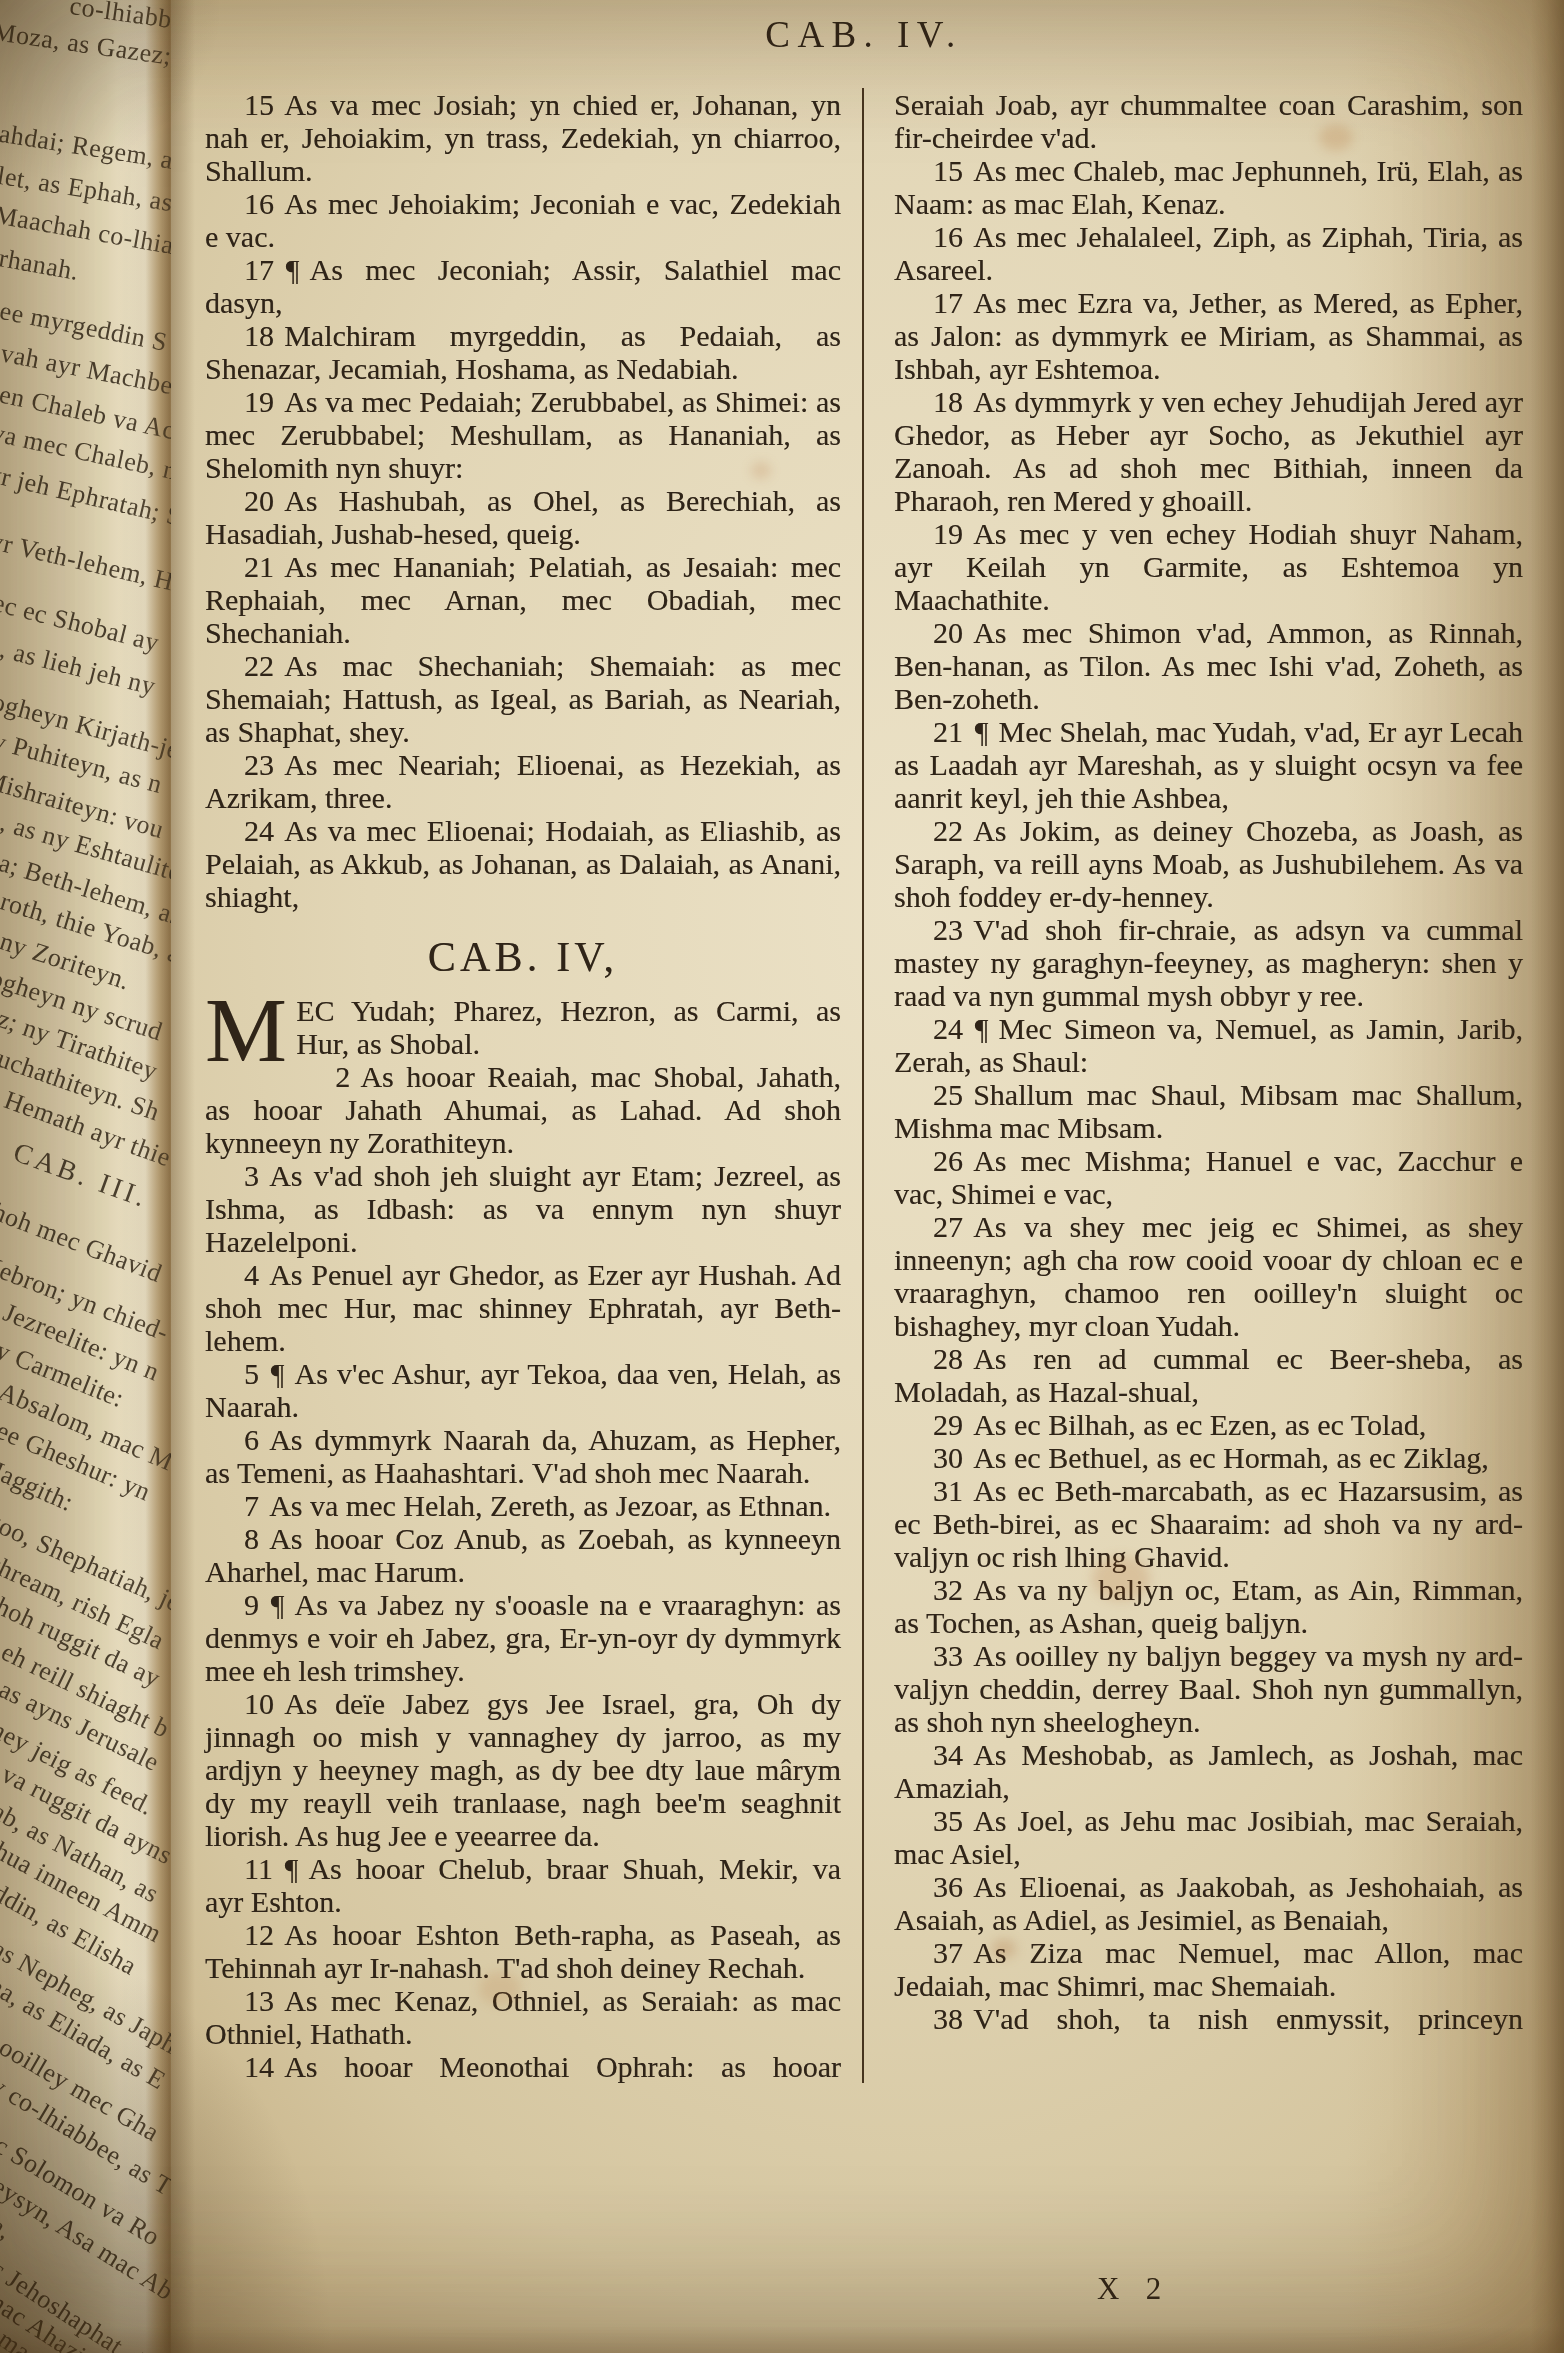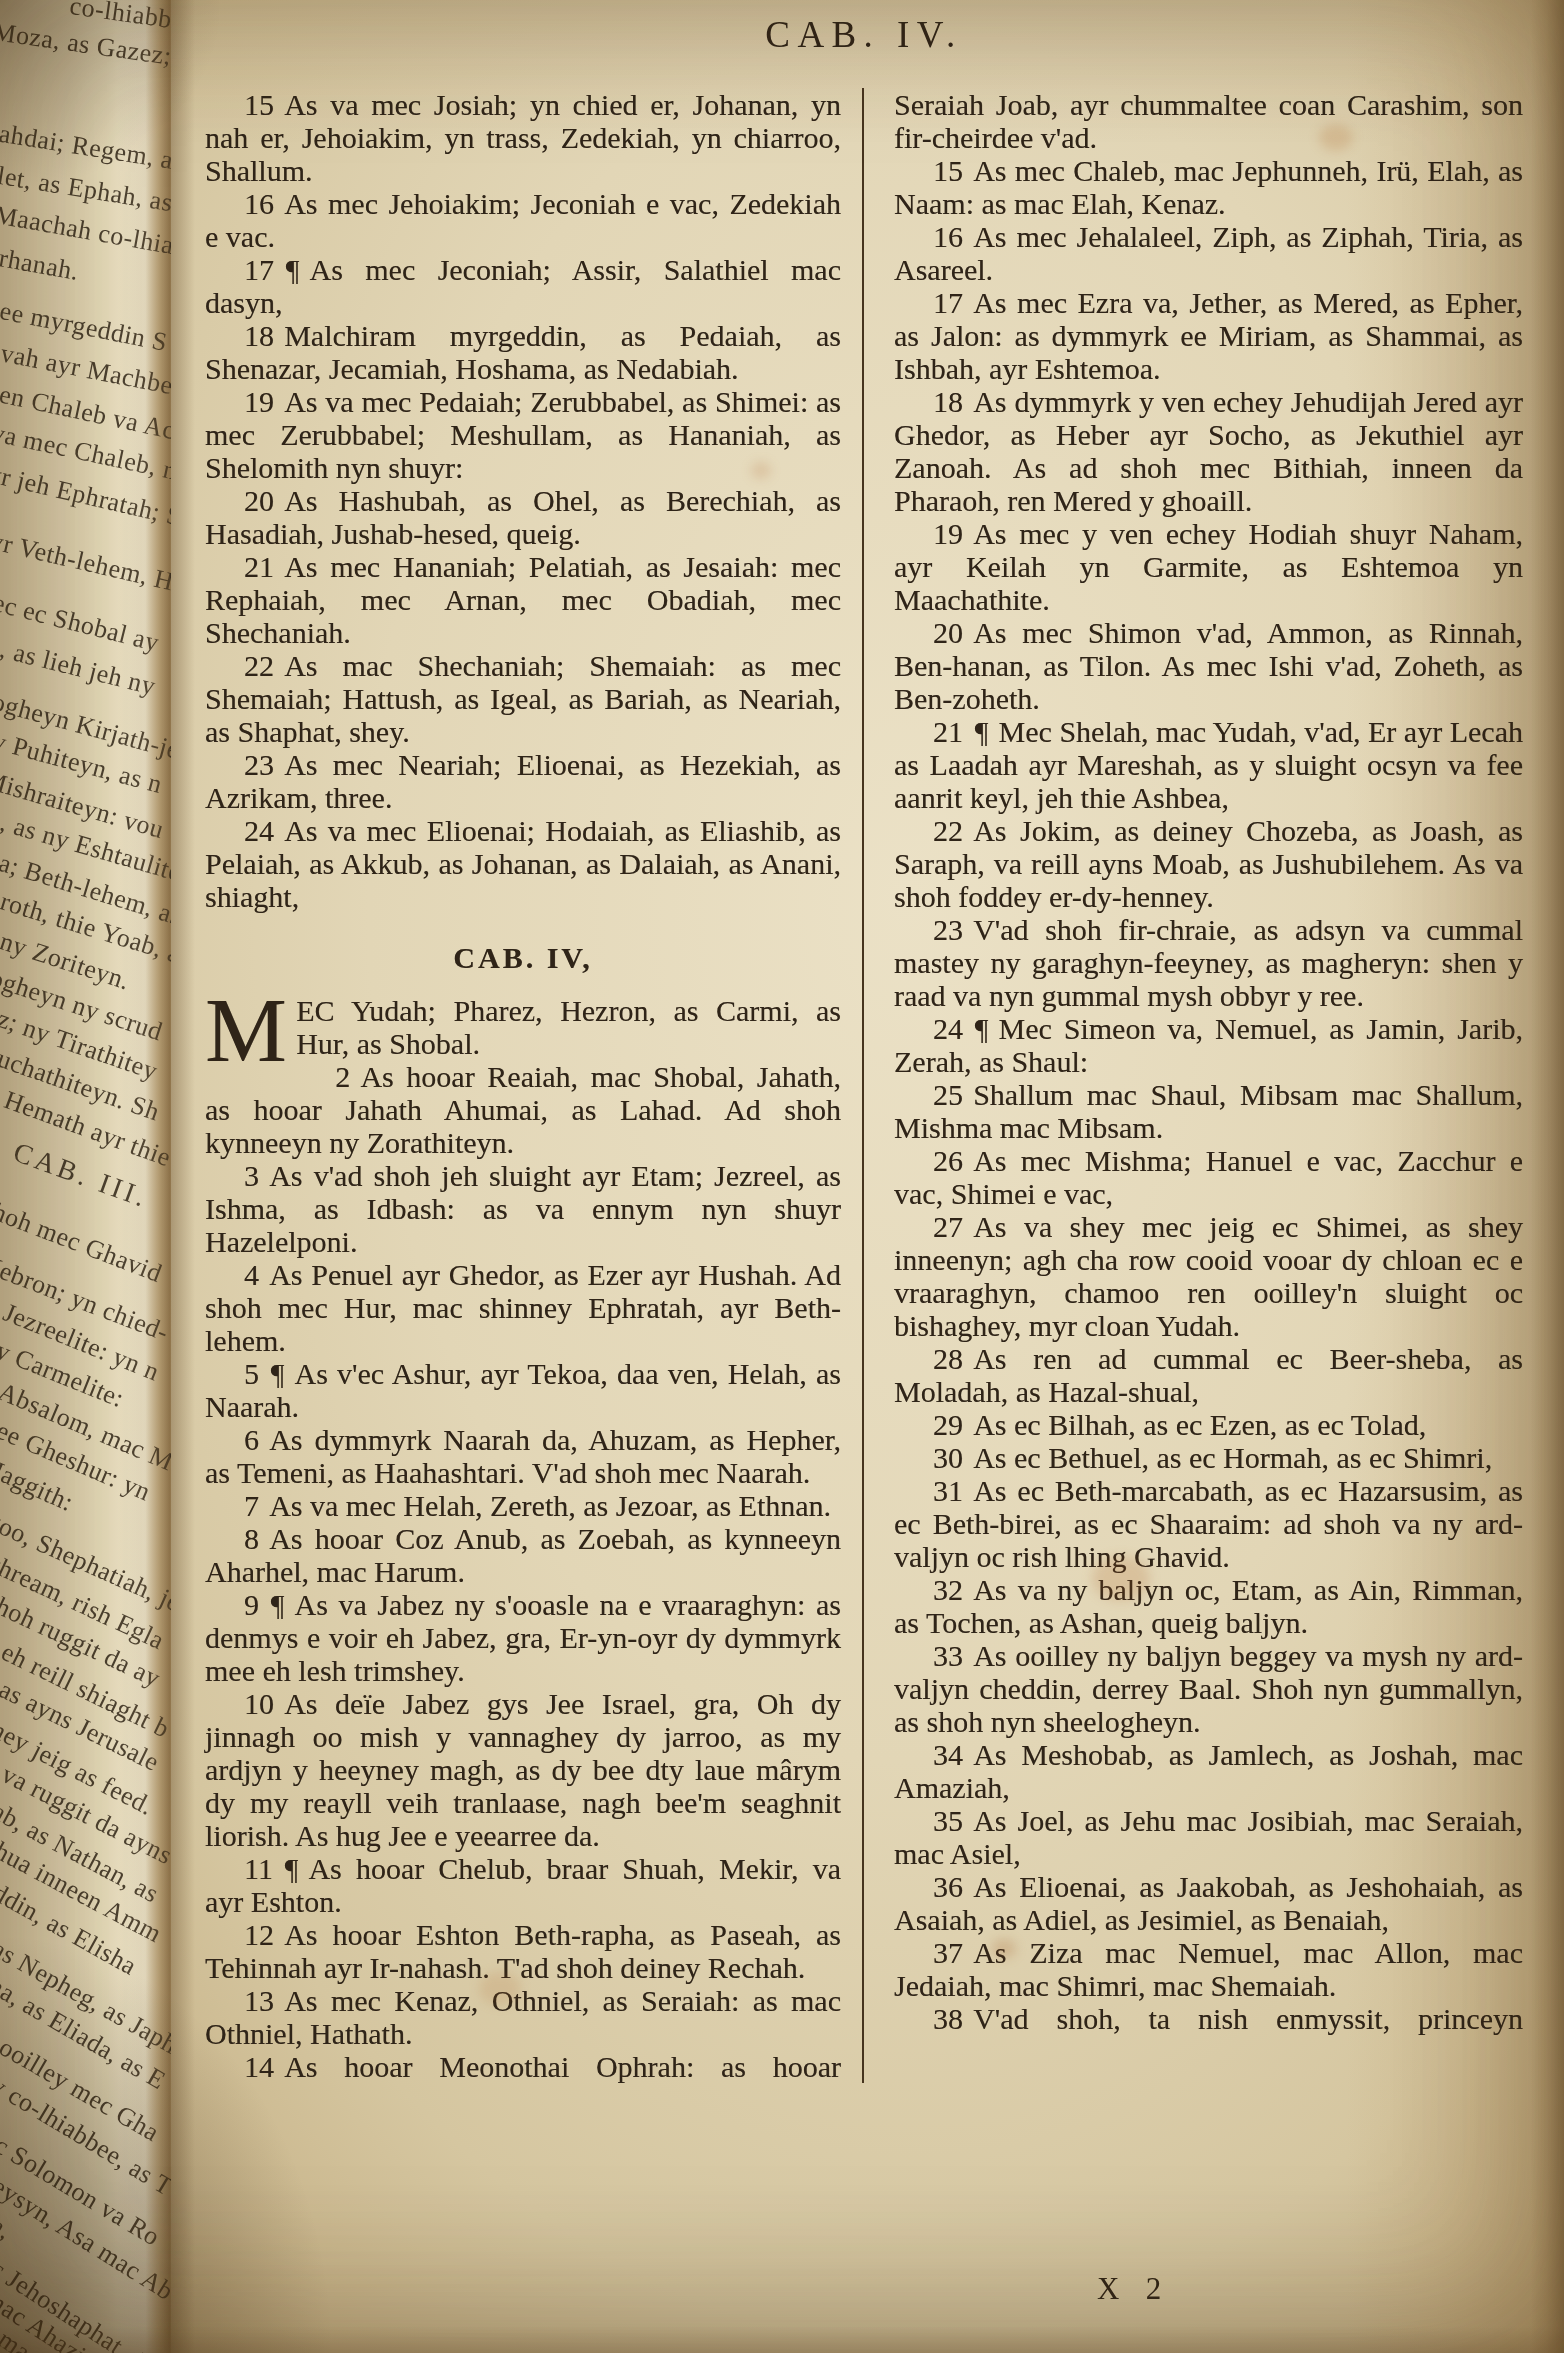--- a/index.html
+++ b/index.html
@@ -27,22 +27,22 @@
     font-size:30px;line-height:33px;color:#2f2418;text-align:justify;
     text-shadow:0.2px 0.2px 0.4px rgba(47,36,24,.45);}
   .column{box-sizing:border-box;}
   .col-left{width:659px;padding-right:21px;border-right:2.3px solid #46341e;}
   .col-right{width:659px;padding-left:30px;}
   p.verse{margin:0;text-indent:39px;}
   p.verse.cont{text-indent:0;}
   p.verse.stretch{text-align-last:justify;}
   .vnum{margin-right:10.2px;margin-top:17px;}
   .pilcrow{margin:0 10.2px 0 1.6px;}
-  h2.chapter-heading{font-weight:bold;text-align:center;text-indent:0;
-    font-size:30px;letter-spacing:.10em;margin:28px 0 20.3px 0;}
+  h2.chapter-heading{font-weight:normal;text-align:center;text-indent:0;
+    font-size:42px;letter-spacing:.10em;margin:28px 0 20.3px 0;}
   p.dropcap-para{text-indent:0;}
   .dropcap{float:left;font-size:92px;line-height:66px;padding:2.3px 9.4px 0 0;}
   .signature{position:absolute;left:1097px;top:2271px;font-size:31px;letter-spacing:.30em;color:#2f2418;}
   
   .spot{position:absolute;border-radius:50%;filter:blur(5.5px);pointer-events:none;}
   .spot.s1{left:1319px;top:124px;width:34px;height:27px;background:rgba(176,98,35,.20);}
   .spot.s2{left:1092px;top:1556px;width:58px;height:45px;background:rgba(170,95,34,.18);}
   .spot.s3{left:479px;top:1972px;width:42px;height:33px;background:rgba(176,100,40,.15);}
   .spot.s4{left:992px;top:1939px;width:23.5px;height:19px;background:rgba(160,85,30,.22);}
   .spot.s5{left:751px;top:462px;width:20.3px;height:17px;background:rgba(170,95,40,.18);}
@@ -160,21 +160,21 @@
         <p class="verse"><span class="vnum">20</span><span class="vtext">As mec Shimon v'ad, Ammon, as Rinnah, Ben-hanan, as Tilon. As mec Ishi v'ad, Zoheth, as Ben-zoheth.</span></p>
         <p class="verse"><span class="vnum">21</span><span class="pilcrow">¶</span><span class="vtext">Mec Shelah, mac Yudah, v'ad, Er ayr Lecah as Laadah ayr Mareshah, as y sluight ocsyn va fee aanrit keyl, jeh thie Ashbea,</span></p>
         <p class="verse"><span class="vnum">22</span><span class="vtext">As Jokim, as deiney Chozeba, as Joash, as Saraph, va reill ayns Moab, as Jushubilehem. As va shoh foddey er-dy-henney.</span></p>
         <p class="verse"><span class="vnum">23</span><span class="vtext">V'ad shoh fir-chraie, as adsyn va cummal mastey ny garaghyn-feeyney, as magheryn: shen y raad va nyn gummal mysh obbyr y ree.</span></p>
         <p class="verse"><span class="vnum">24</span><span class="pilcrow">¶</span><span class="vtext">Mec Simeon va, Nemuel, as Jamin, Jarib, Zerah, as Shaul:</span></p>
         <p class="verse"><span class="vnum">25</span><span class="vtext">Shallum mac Shaul, Mibsam mac Shallum, Mishma mac Mibsam.</span></p>
         <p class="verse"><span class="vnum">26</span><span class="vtext">As mec Mishma; Hanuel e vac, Zacchur e vac, Shimei e vac,</span></p>
         <p class="verse"><span class="vnum">27</span><span class="vtext">As va shey mec jeig ec Shimei, as shey inneenyn; agh cha row cooid vooar dy chloan ec e vraaraghyn, chamoo ren ooilley'n sluight oc bishaghey, myr cloan Yudah.</span></p>
         <p class="verse"><span class="vnum">28</span><span class="vtext">As ren ad cummal ec Beer-sheba, as Moladah, as Hazal-shual,</span></p>
         <p class="verse"><span class="vnum">29</span><span class="vtext">As ec Bilhah, as ec Ezen, as ec Tolad,</span></p>
-        <p class="verse"><span class="vnum">30</span><span class="vtext">As ec Bethuel, as ec Hormah, as ec Shimri,</span></p>
+        <p class="verse"><span class="vnum">30</span><span class="vtext">As ec Bethuel, as ec Hormah, as ec Ziklag,</span></p>
         <p class="verse"><span class="vnum">31</span><span class="vtext">As ec Beth-marcabath, as ec Hazarsusim, as ec Beth-birei, as ec Shaaraim: ad shoh va ny ard-valjyn oc rish lhing Ghavid.</span></p>
         <p class="verse"><span class="vnum">32</span><span class="vtext">As va ny baljyn oc, Etam, as Ain, Rimman, as Tochen, as Ashan, queig baljyn.</span></p>
         <p class="verse"><span class="vnum">33</span><span class="vtext">As ooilley ny baljyn beggey va mysh ny ard-valjyn cheddin, derrey Baal. Shoh nyn gummallyn, as shoh nyn sheelogheyn.</span></p>
         <p class="verse"><span class="vnum">34</span><span class="vtext">As Meshobab, as Jamlech, as Joshah, mac Amaziah,</span></p>
         <p class="verse"><span class="vnum">35</span><span class="vtext">As Joel, as Jehu mac Josibiah, mac Seraiah, mac Asiel,</span></p>
         <p class="verse"><span class="vnum">36</span><span class="vtext">As Elioenai, as Jaakobah, as Jeshohaiah, as Asaiah, as Adiel, as Jesimiel, as Benaiah,</span></p>
         <p class="verse"><span class="vnum">37</span><span class="vtext">As Ziza mac Nemuel, mac Allon, mac Jedaiah, mac Shimri, mac Shemaiah.</span></p>
         <p class="verse stretch"><span class="vnum">38</span><span class="vtext">V'ad shoh, ta nish enmyssit, princeyn</span></p>
       </div>
   </div>

